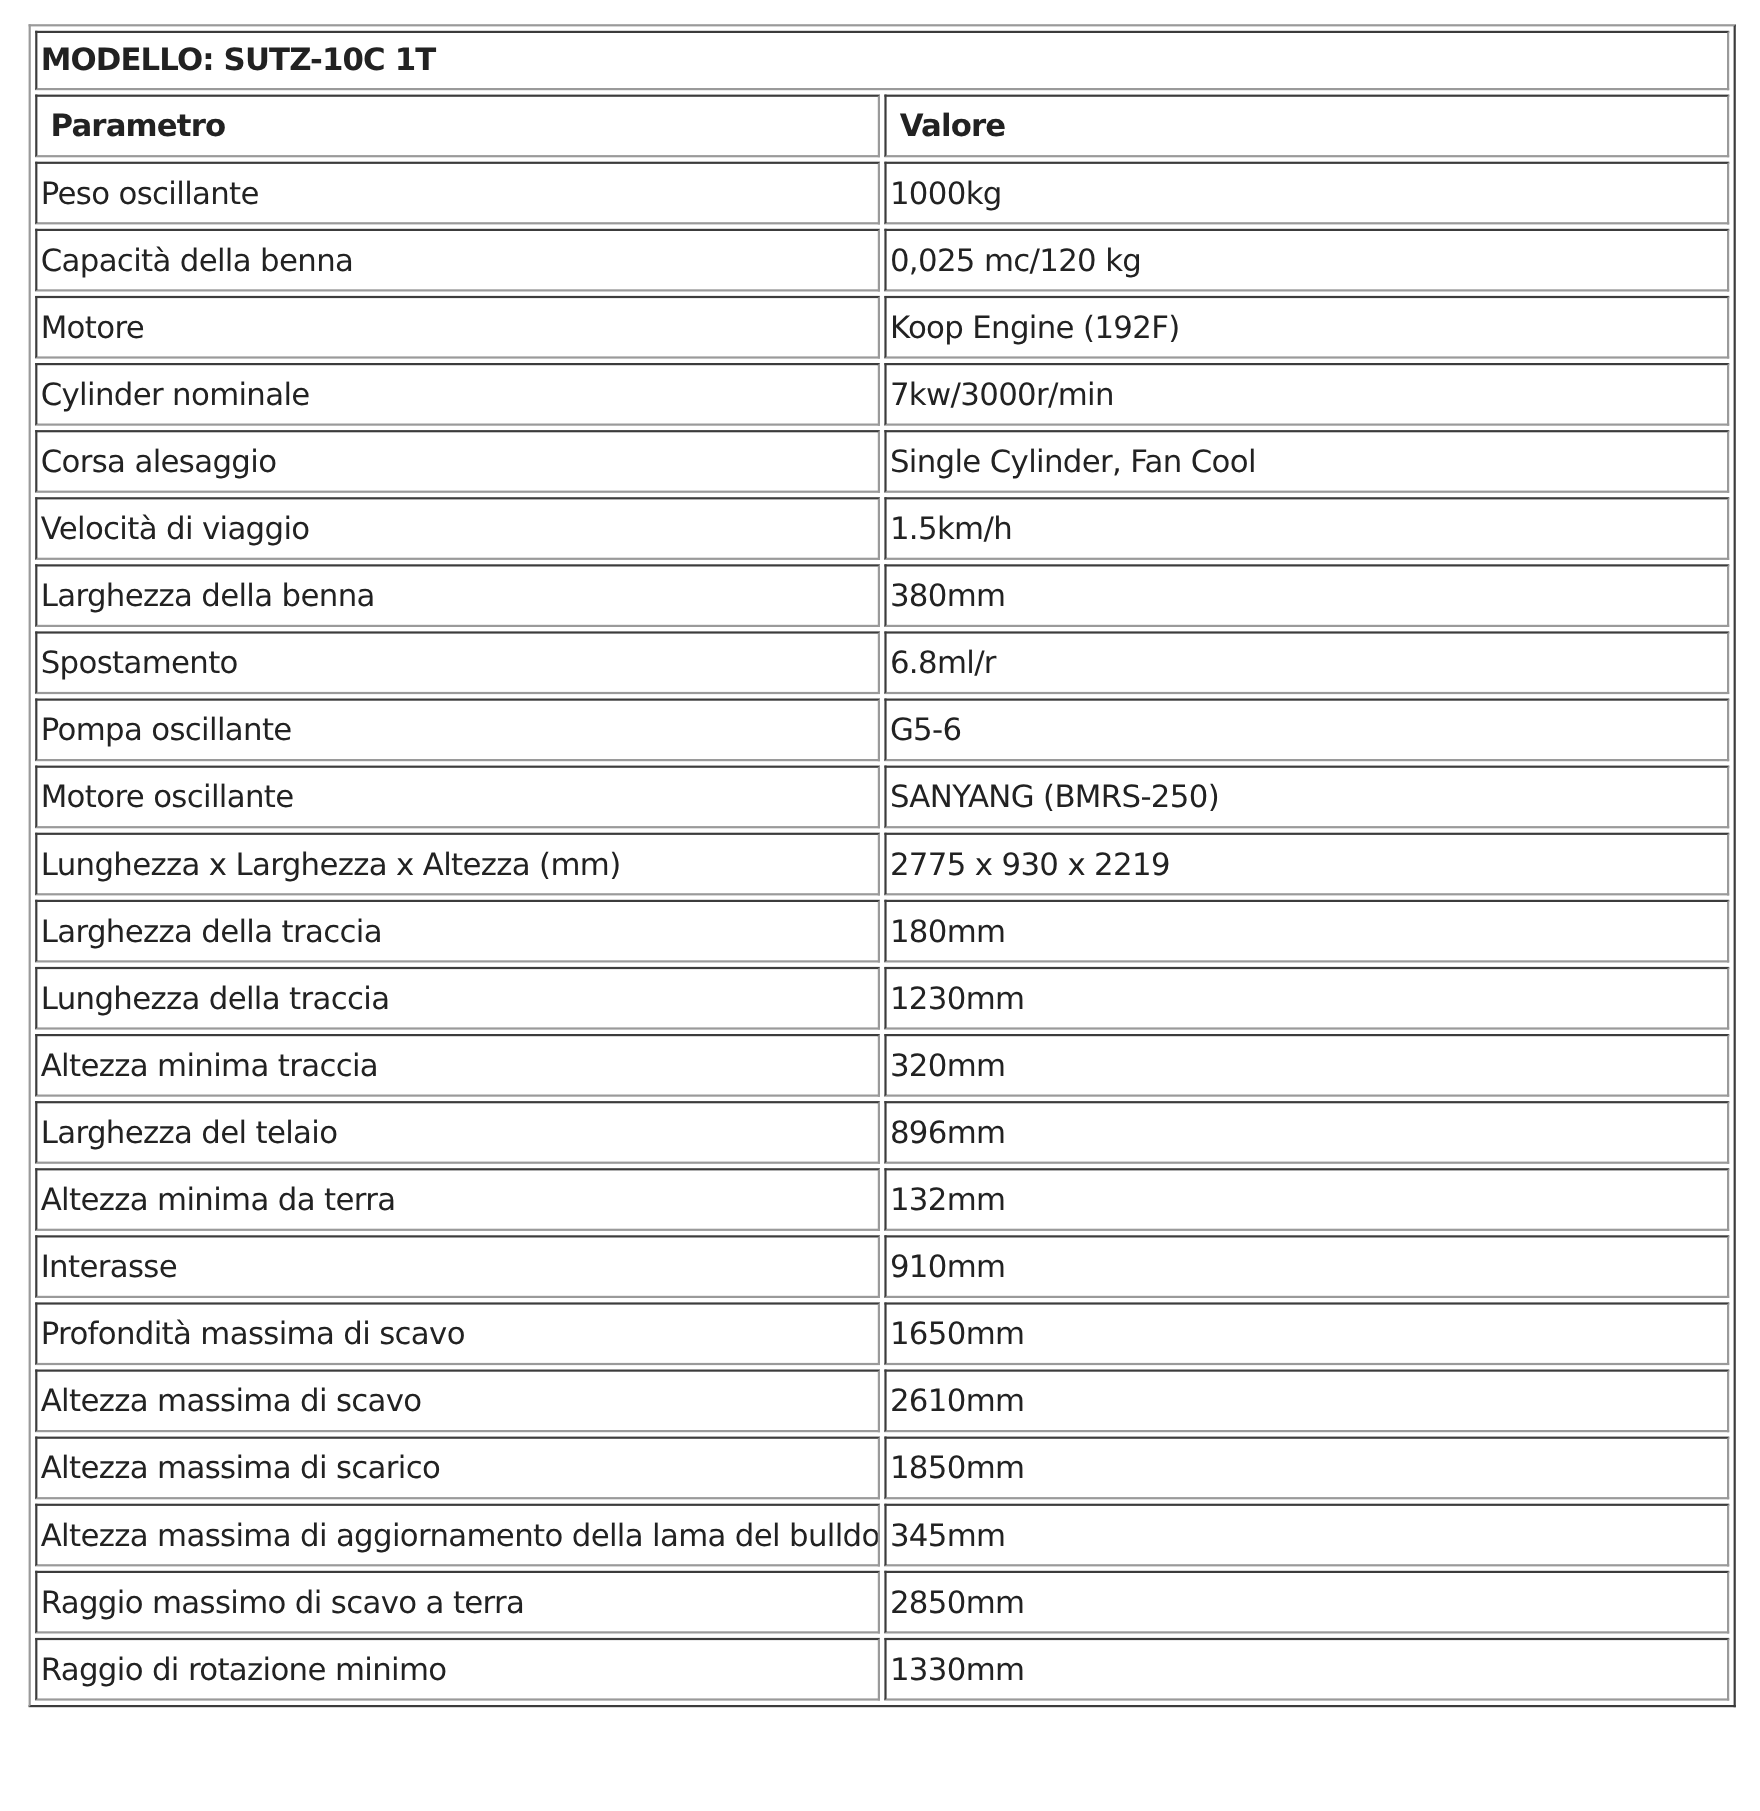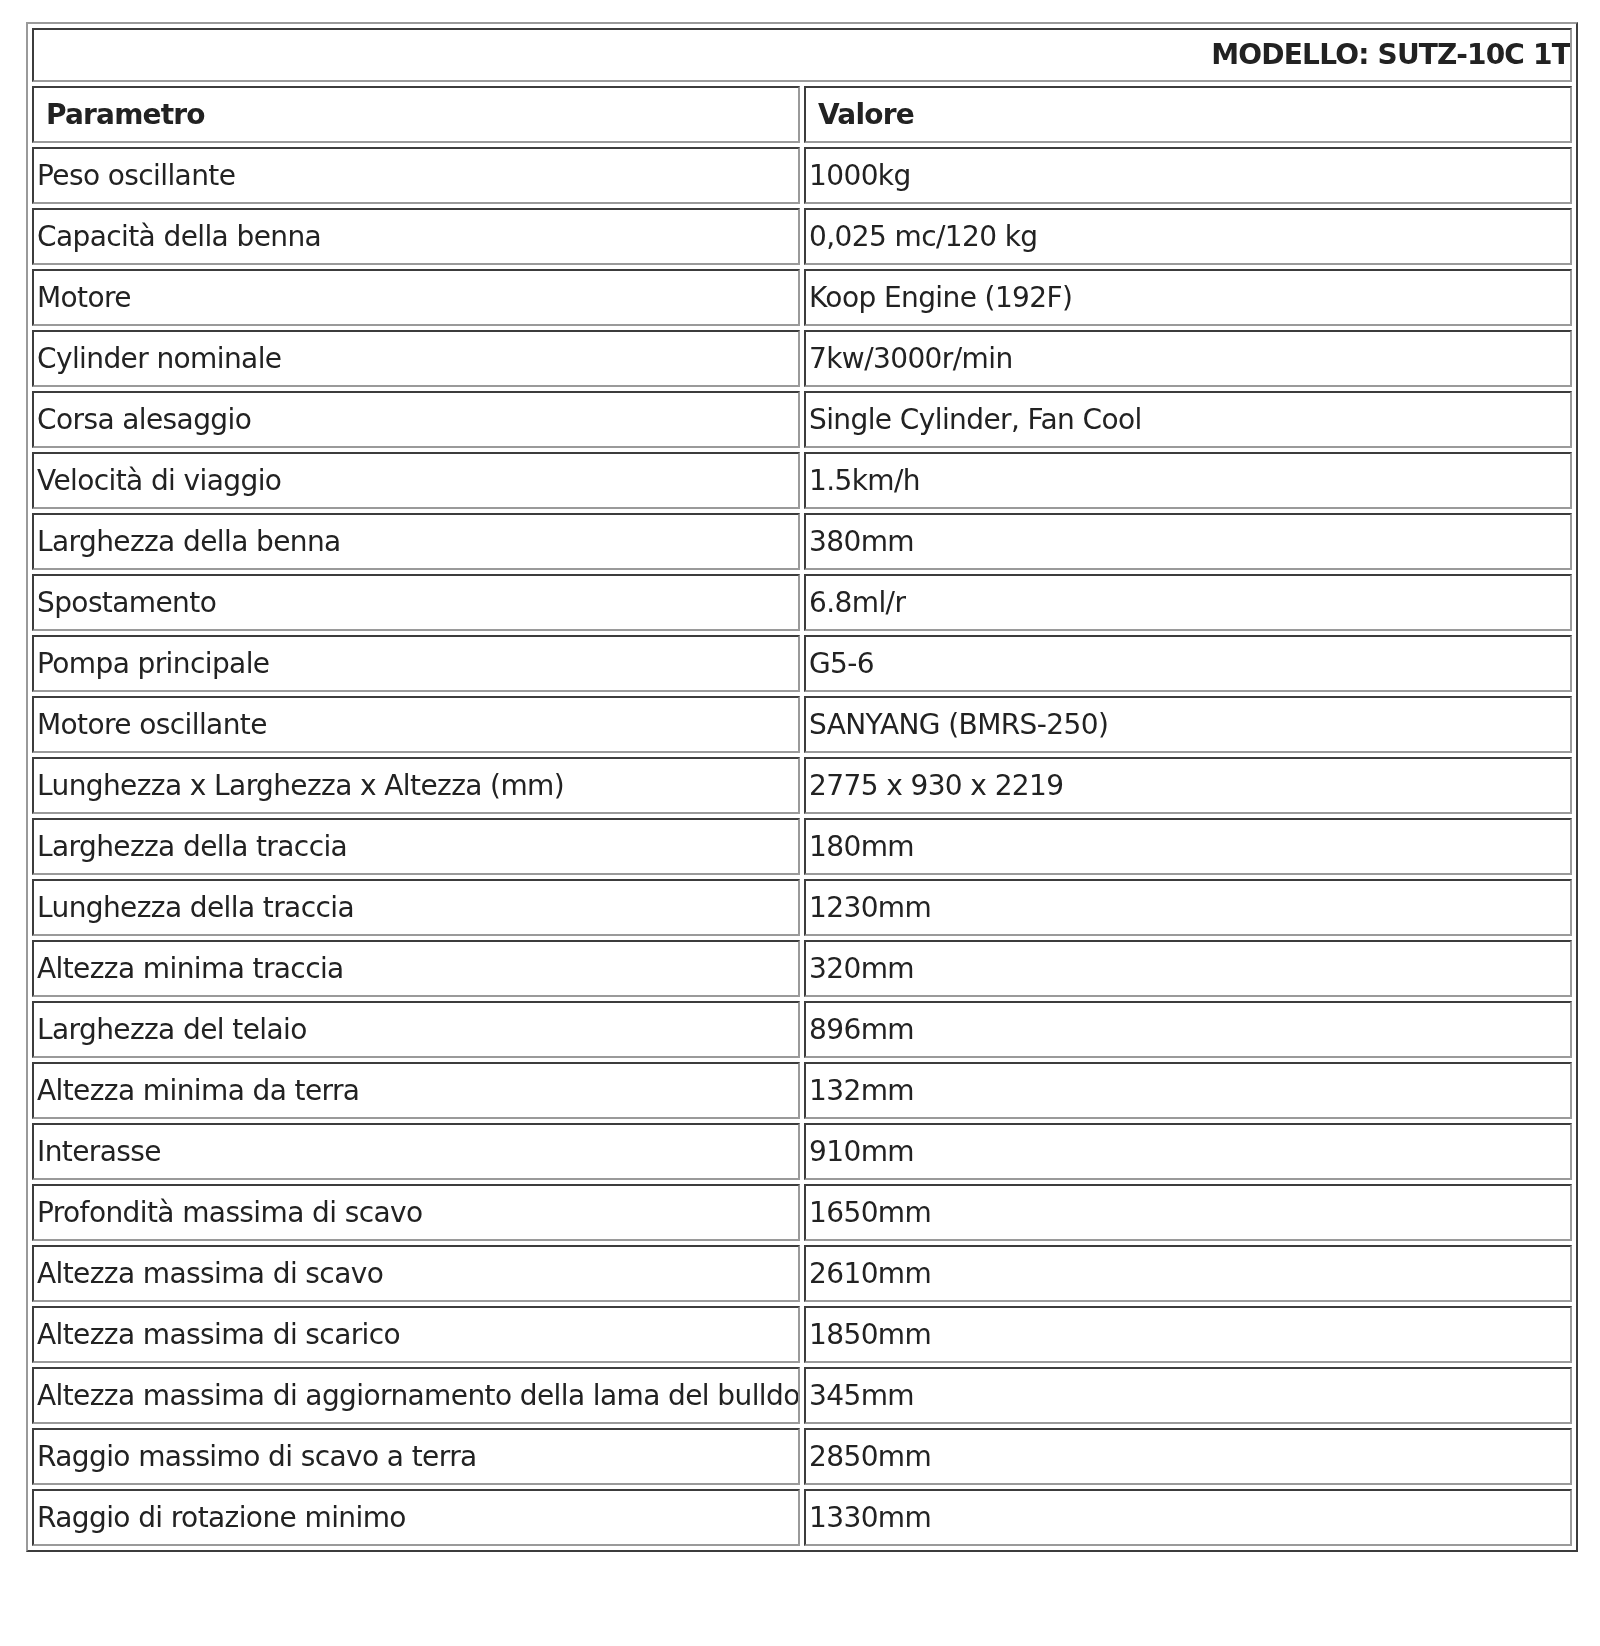--- a/index.html
+++ b/index.html
@@ -38,21 +38,21 @@
       font-size: 28px;
       letter-spacing: -0.6px;
       line-height: 53px;
       white-space: nowrap;
       overflow: hidden;
       vertical-align: middle;
     }
     .spec-table td.col-param { width: 1022px; }
     .spec-table td.col-value { width: auto; }
     .spec-table td.title-cell {
-      text-align: right;
+      text-align: left;
       font-weight: bold;
       font-size: 28px;
       height: 50px;
       line-height: 50px;
       letter-spacing: -0.8px;
     }
     .spec-table td.header-cell {
       font-weight: bold;
       letter-spacing: -0.8px;
       padding-left: 12px;
@@ -96,21 +96,21 @@
       </tr>
       <tr>
         <td class="col-param">Larghezza della benna</td>
         <td class="col-value">380mm</td>
       </tr>
       <tr>
         <td class="col-param">Spostamento</td>
         <td class="col-value">6.8ml/r</td>
       </tr>
       <tr>
-        <td class="col-param">Pompa principale</td>
+        <td class="col-param">Pompa oscillante</td>
         <td class="col-value">G5-6</td>
       </tr>
       <tr>
         <td class="col-param">Motore oscillante</td>
         <td class="col-value">SANYANG (BMRS-250)</td>
       </tr>
       <tr>
         <td class="col-param">Lunghezza x Larghezza x Altezza (mm)</td>
         <td class="col-value">2775 x 930 x 2219</td>
       </tr>

